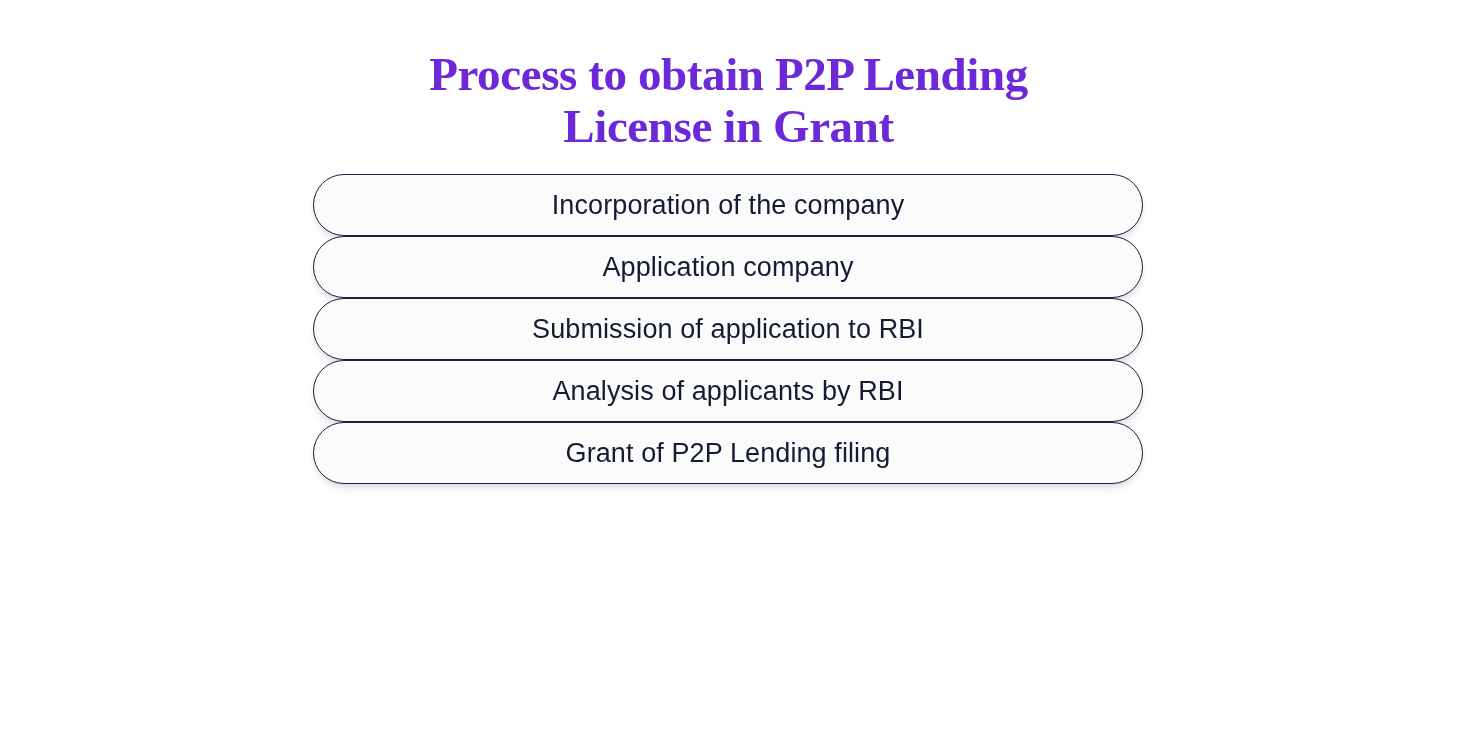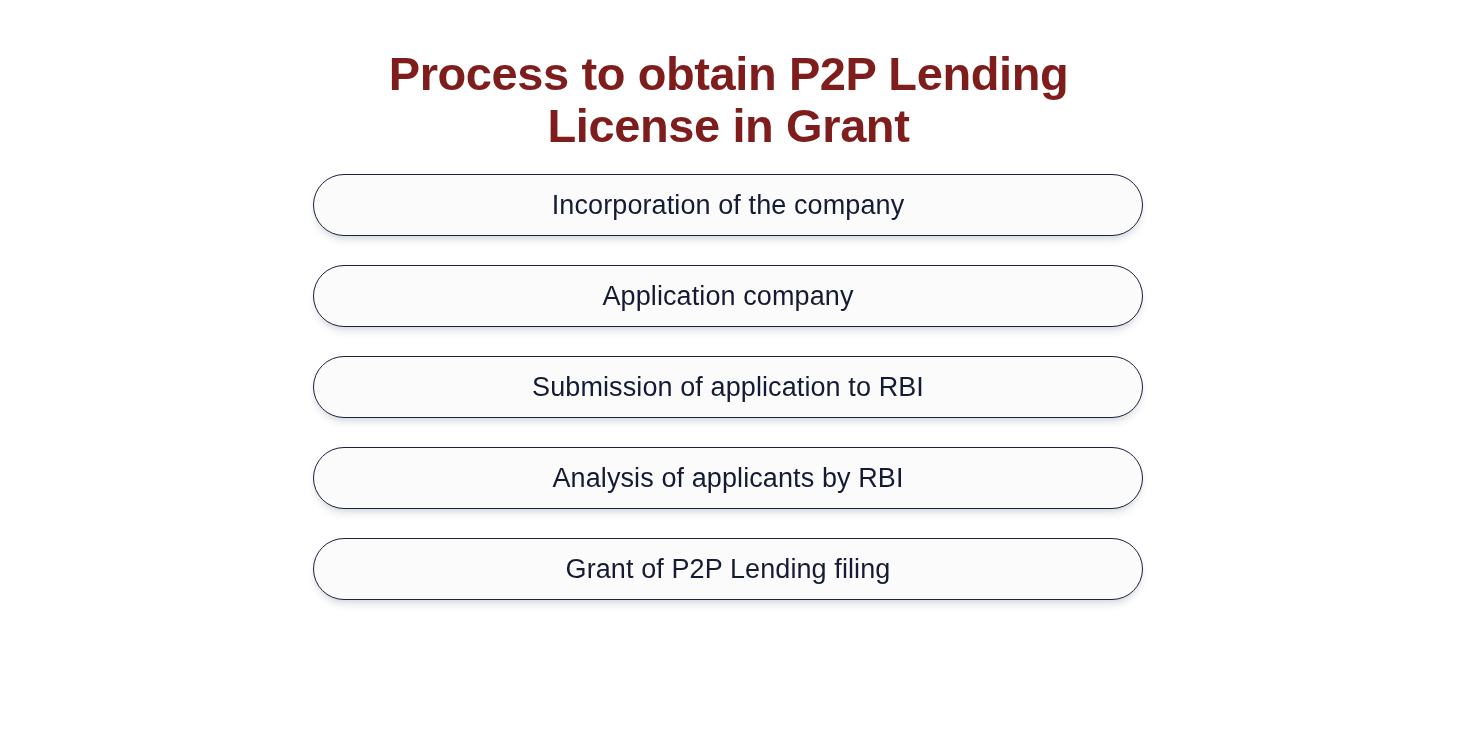--- a/index.html
+++ b/index.html
@@ -26,39 +26,38 @@
   
   .title-block {
     position: absolute;
     left: 0;
     top: 48px;
     width: 1457px;
     text-align: center;
   }
   .title-line {
     display: block;
-    font-family: Liberation Sans, sans-serif;
+    font-family: Liberation Serif, serif;
     font-size: 47px;
     font-weight: bold;
     line-height: 52px;
     letter-spacing: -0.4px;
-    color: #7f1d1d;
+    color: #6d28d9;
     white-space: nowrap;
     text-align: center;
   }
 
   
   .steps {
     position: absolute;
     left: 313px;
     top: 174px;
     width: 830px;
     display: flex;
     flex-direction: column;
-    gap: 29px;
     margin: 0;
     padding: 0;
     list-style: none;
   }
 
   .step-pill {
     position: relative;
     width: 830px;
     height: 62px;
     box-sizing: border-box;

